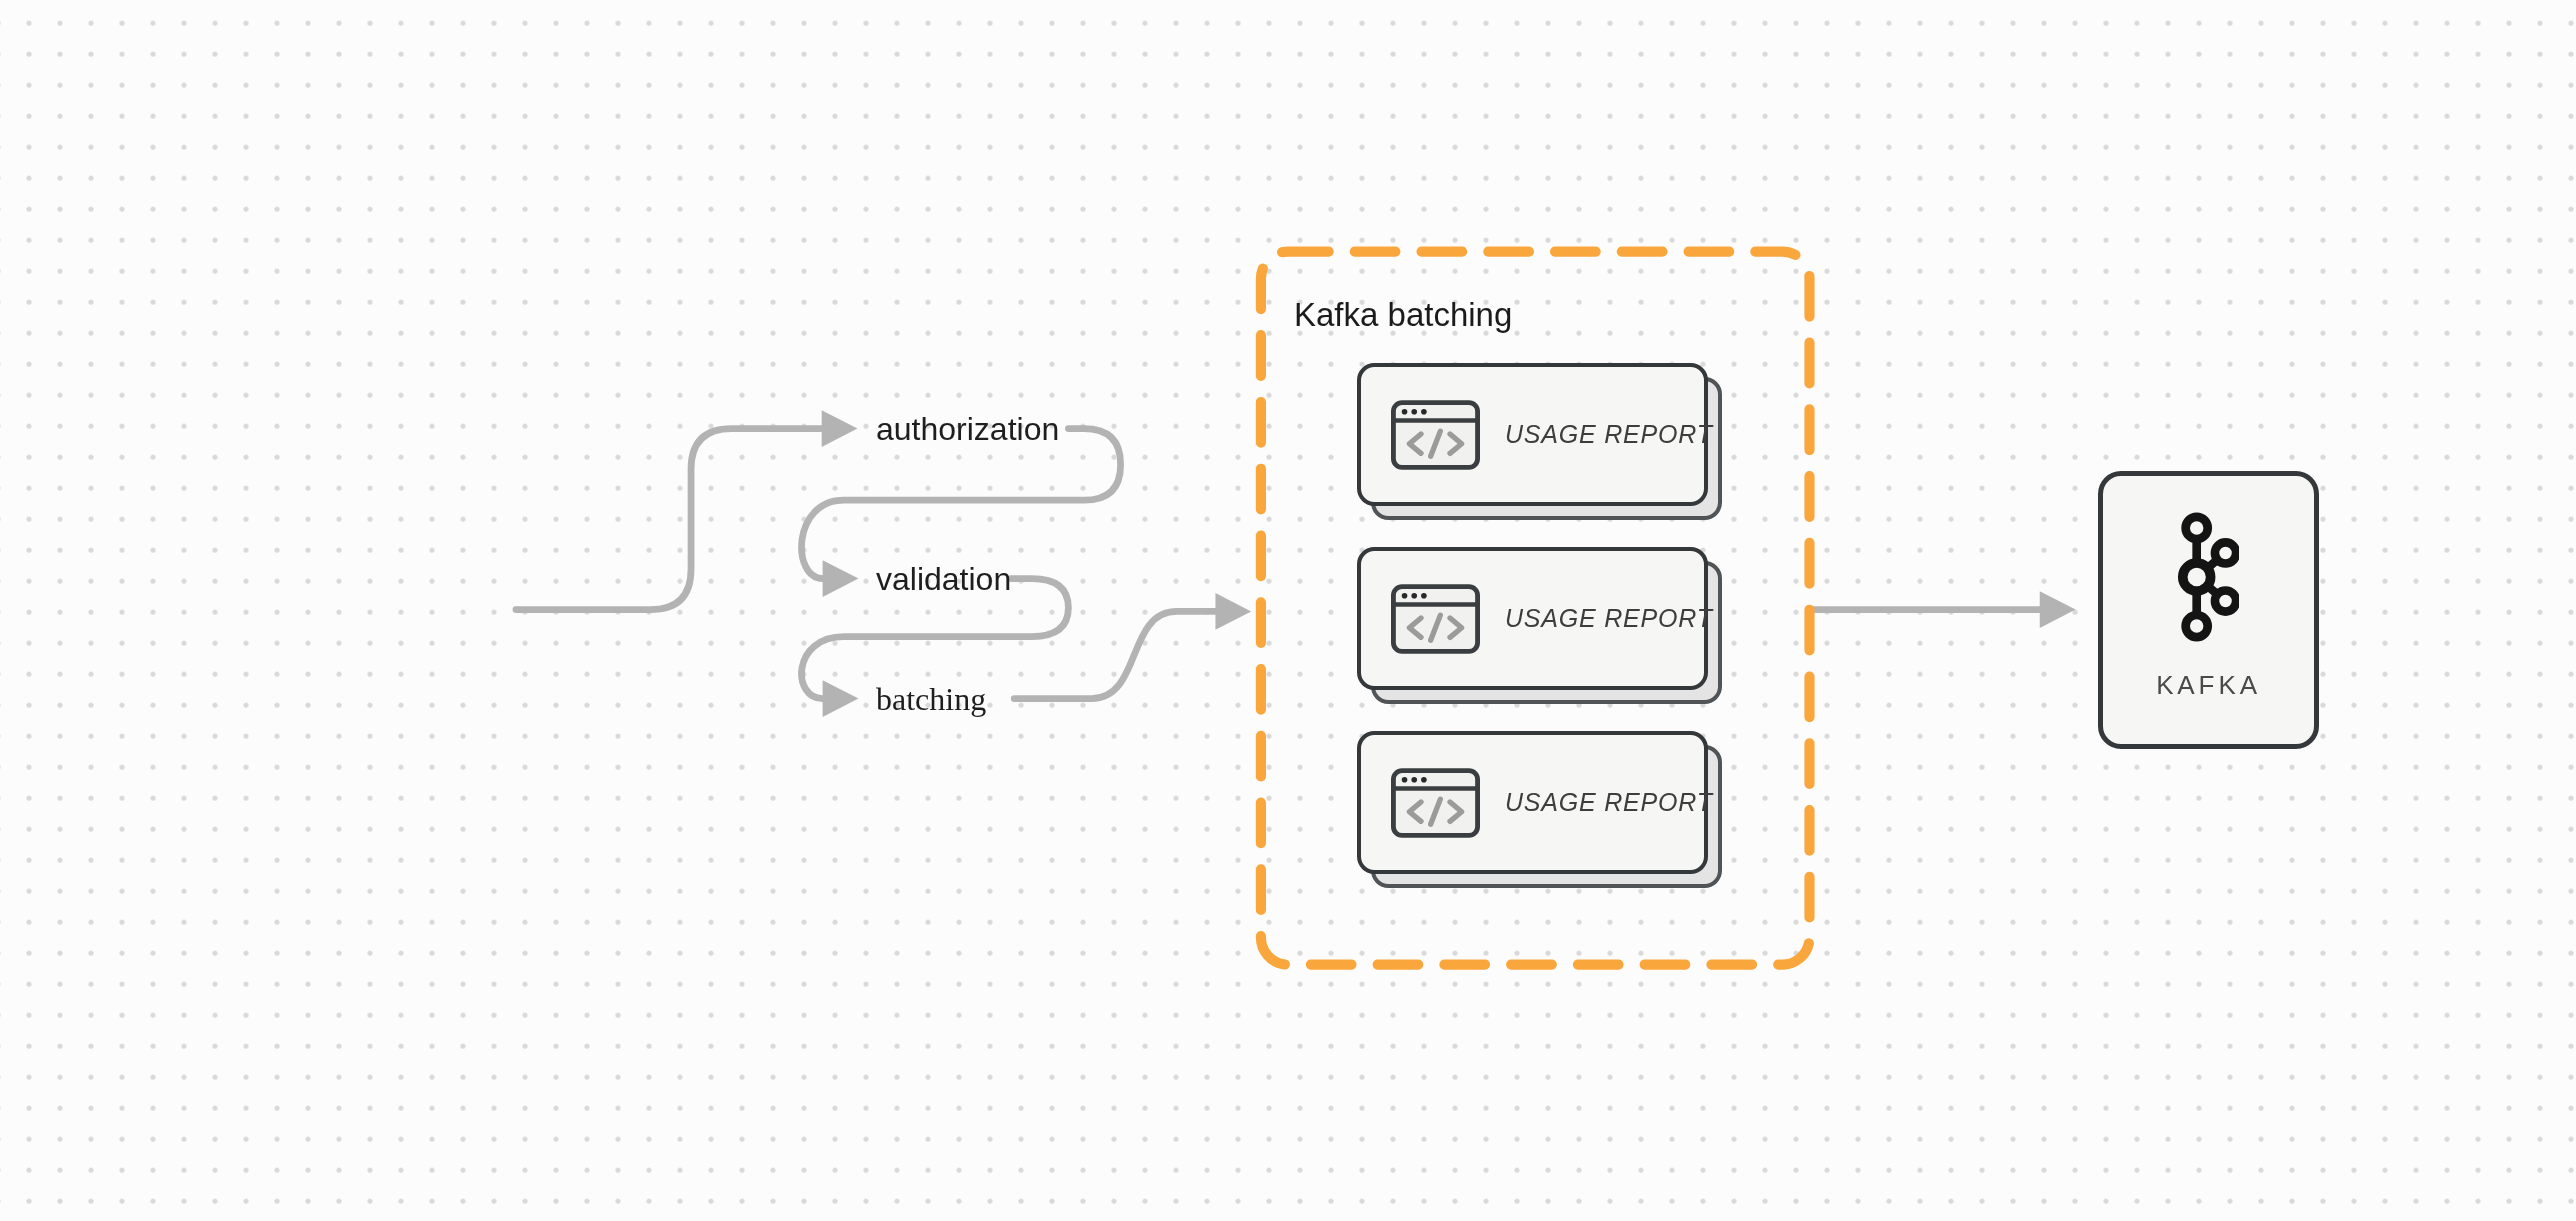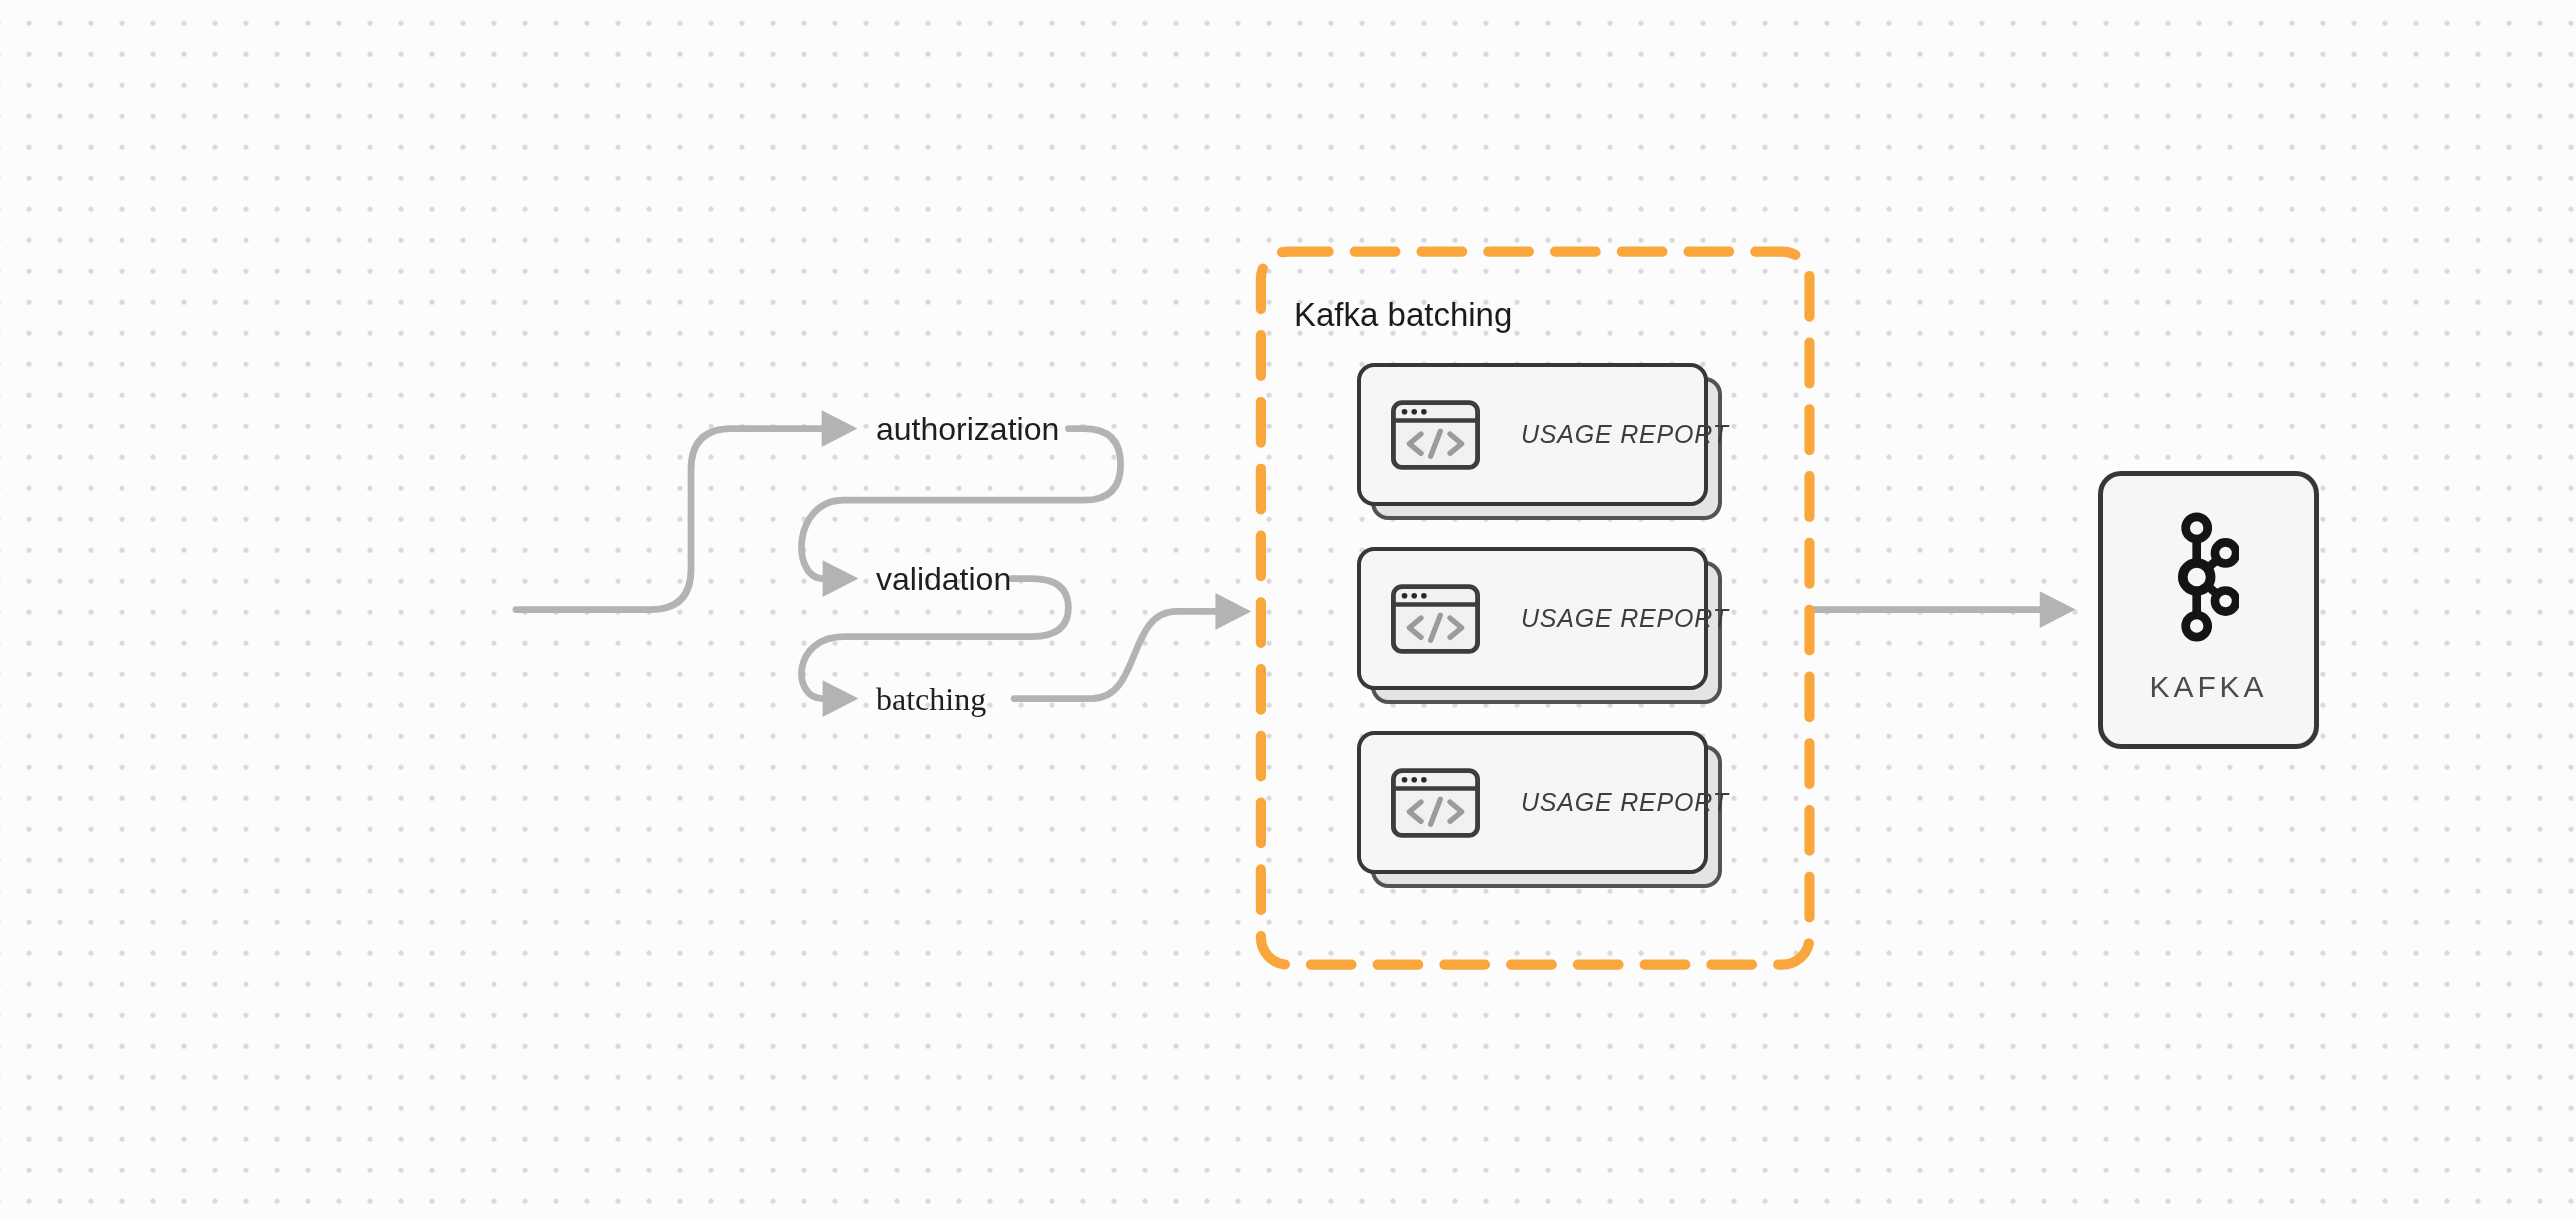--- a/index.html
+++ b/index.html
@@ -35,21 +35,21 @@
   .node-kafka        { left: 2098px; top: 471px; width: 221px; height: 278px; }
   .node-label {
     color: #515151;
     font-size: 23px;
     font-weight: 500;
     letter-spacing: 1.3px;
     white-space: nowrap;
   }
   .node-usage-service .node-label { position: absolute; top: 151px; left: 50%; transform: translateX(-50%); }
   .node-kafka .node-label { position: absolute; top: 194px; left: 50%; transform: translateX(-50%);
-    font-size: 30px; letter-spacing: 3.9px; color: #4A4A4A; font-weight: 400; }
+    font-size: 26px; letter-spacing: 3.9px; color: #4A4A4A; font-weight: 400; }
   .node-usage-service .icon-wrap { position: absolute; top: 35px; left: 50%; transform: translateX(-50%); }
   .node-kafka .icon-wrap { position: absolute; top: 34px; left: 61px; }
   
   .step-label {
     position: absolute;
     left: 876px;
     transform: translateY(-50%);
     font-size: 32px;
     font-weight: 500;
     color: #1E1E1E;
@@ -97,21 +97,21 @@
     display: flex;
     align-items: center;
   }
   .card-front .icon-wrap {
     margin-left: 30px;
     width: 89px; height: 70px;
     flex: 0 0 auto;
     display: block;
   }
   .card-label {
-    margin-left: 41px;
+    margin-left: 25px;
     font-size: 25px;
     font-style: italic;
     font-weight: 500;
     letter-spacing: 0.8px;
     color: #3D3D3D;
     white-space: nowrap;
   }
   .icon-wrap svg { display: block; }
 </style>
 </head>

